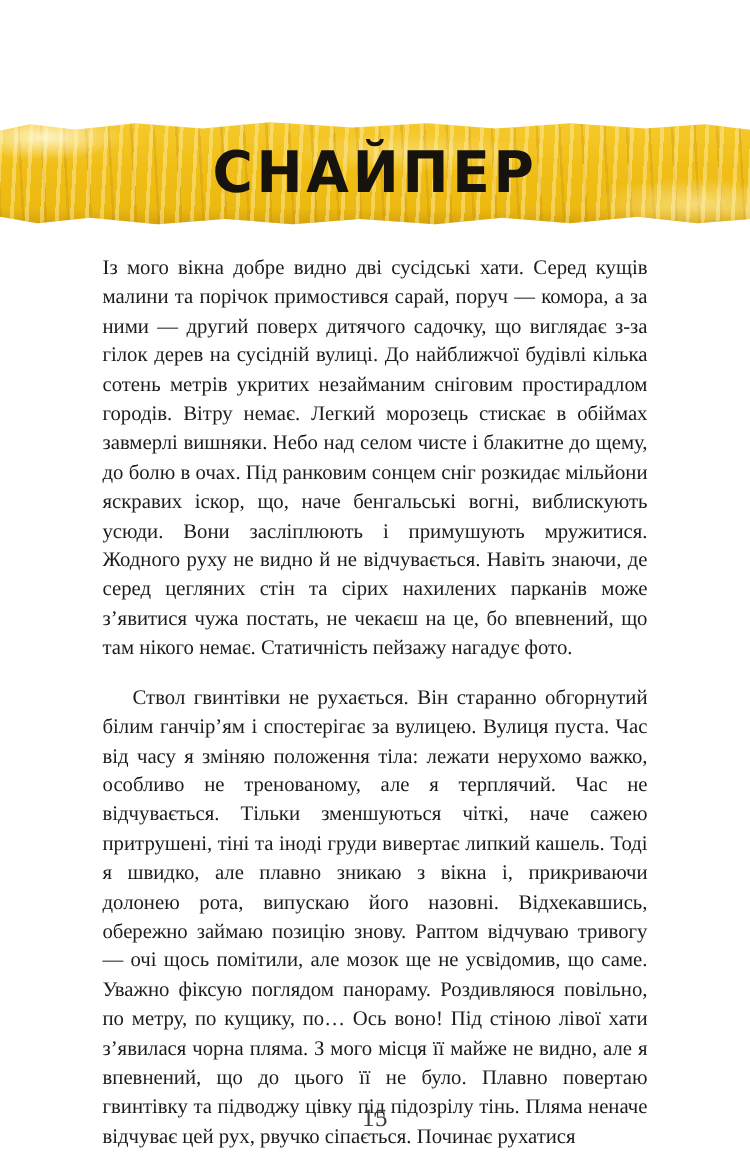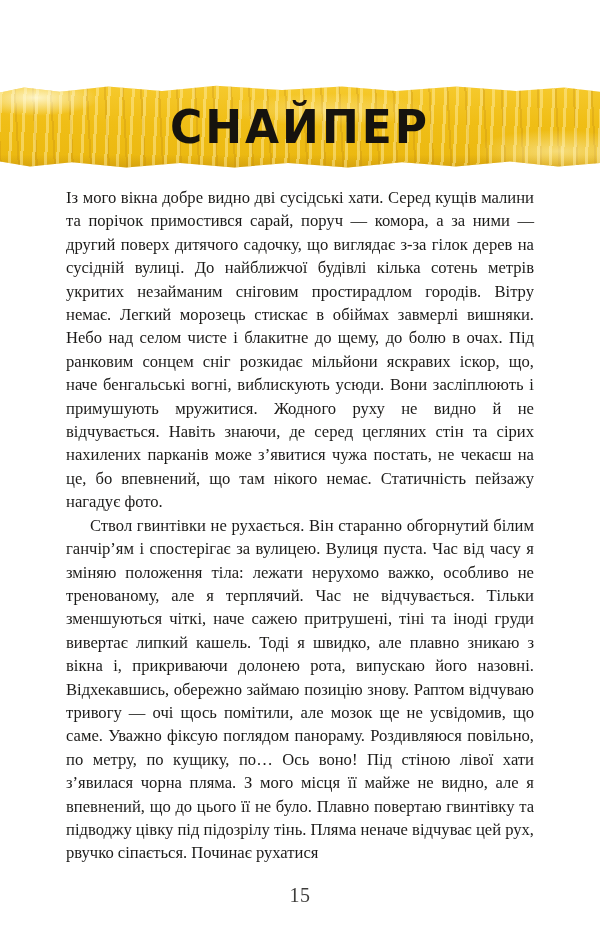--- a/index.html
+++ b/index.html
@@ -12,21 +12,21 @@
     width: 600px;
     height: 937px;
     background: #ffffff;
     overflow: hidden;
     font-family: "Liberation Serif", "DejaVu Serif", serif;
   }
 
   
   .banner {
     position: absolute;
-    top: 84px;
+    top: 96px;
     left: 0;
     width: 600px;
     height: 86px;
   }
   .banner-board {
     width: 100%;
     height: 100%;
     display: flex;
     align-items: center;
     justify-content: center;
@@ -65,21 +65,21 @@
     position: absolute;
     top: 186px;
     left: 66px;
     width: 468px;
     color: #1c1b19;
     font-size: 16.6px;
     line-height: 23.4px;
     text-align: justify;
   }
   .content p {
-    margin: 0;
+    margin: 16px;
   }
   .content p.indent {
     text-indent: 24px;
   }
 
   
   .page-number {
     position: absolute;
     top: 884px;
     left: 0;

